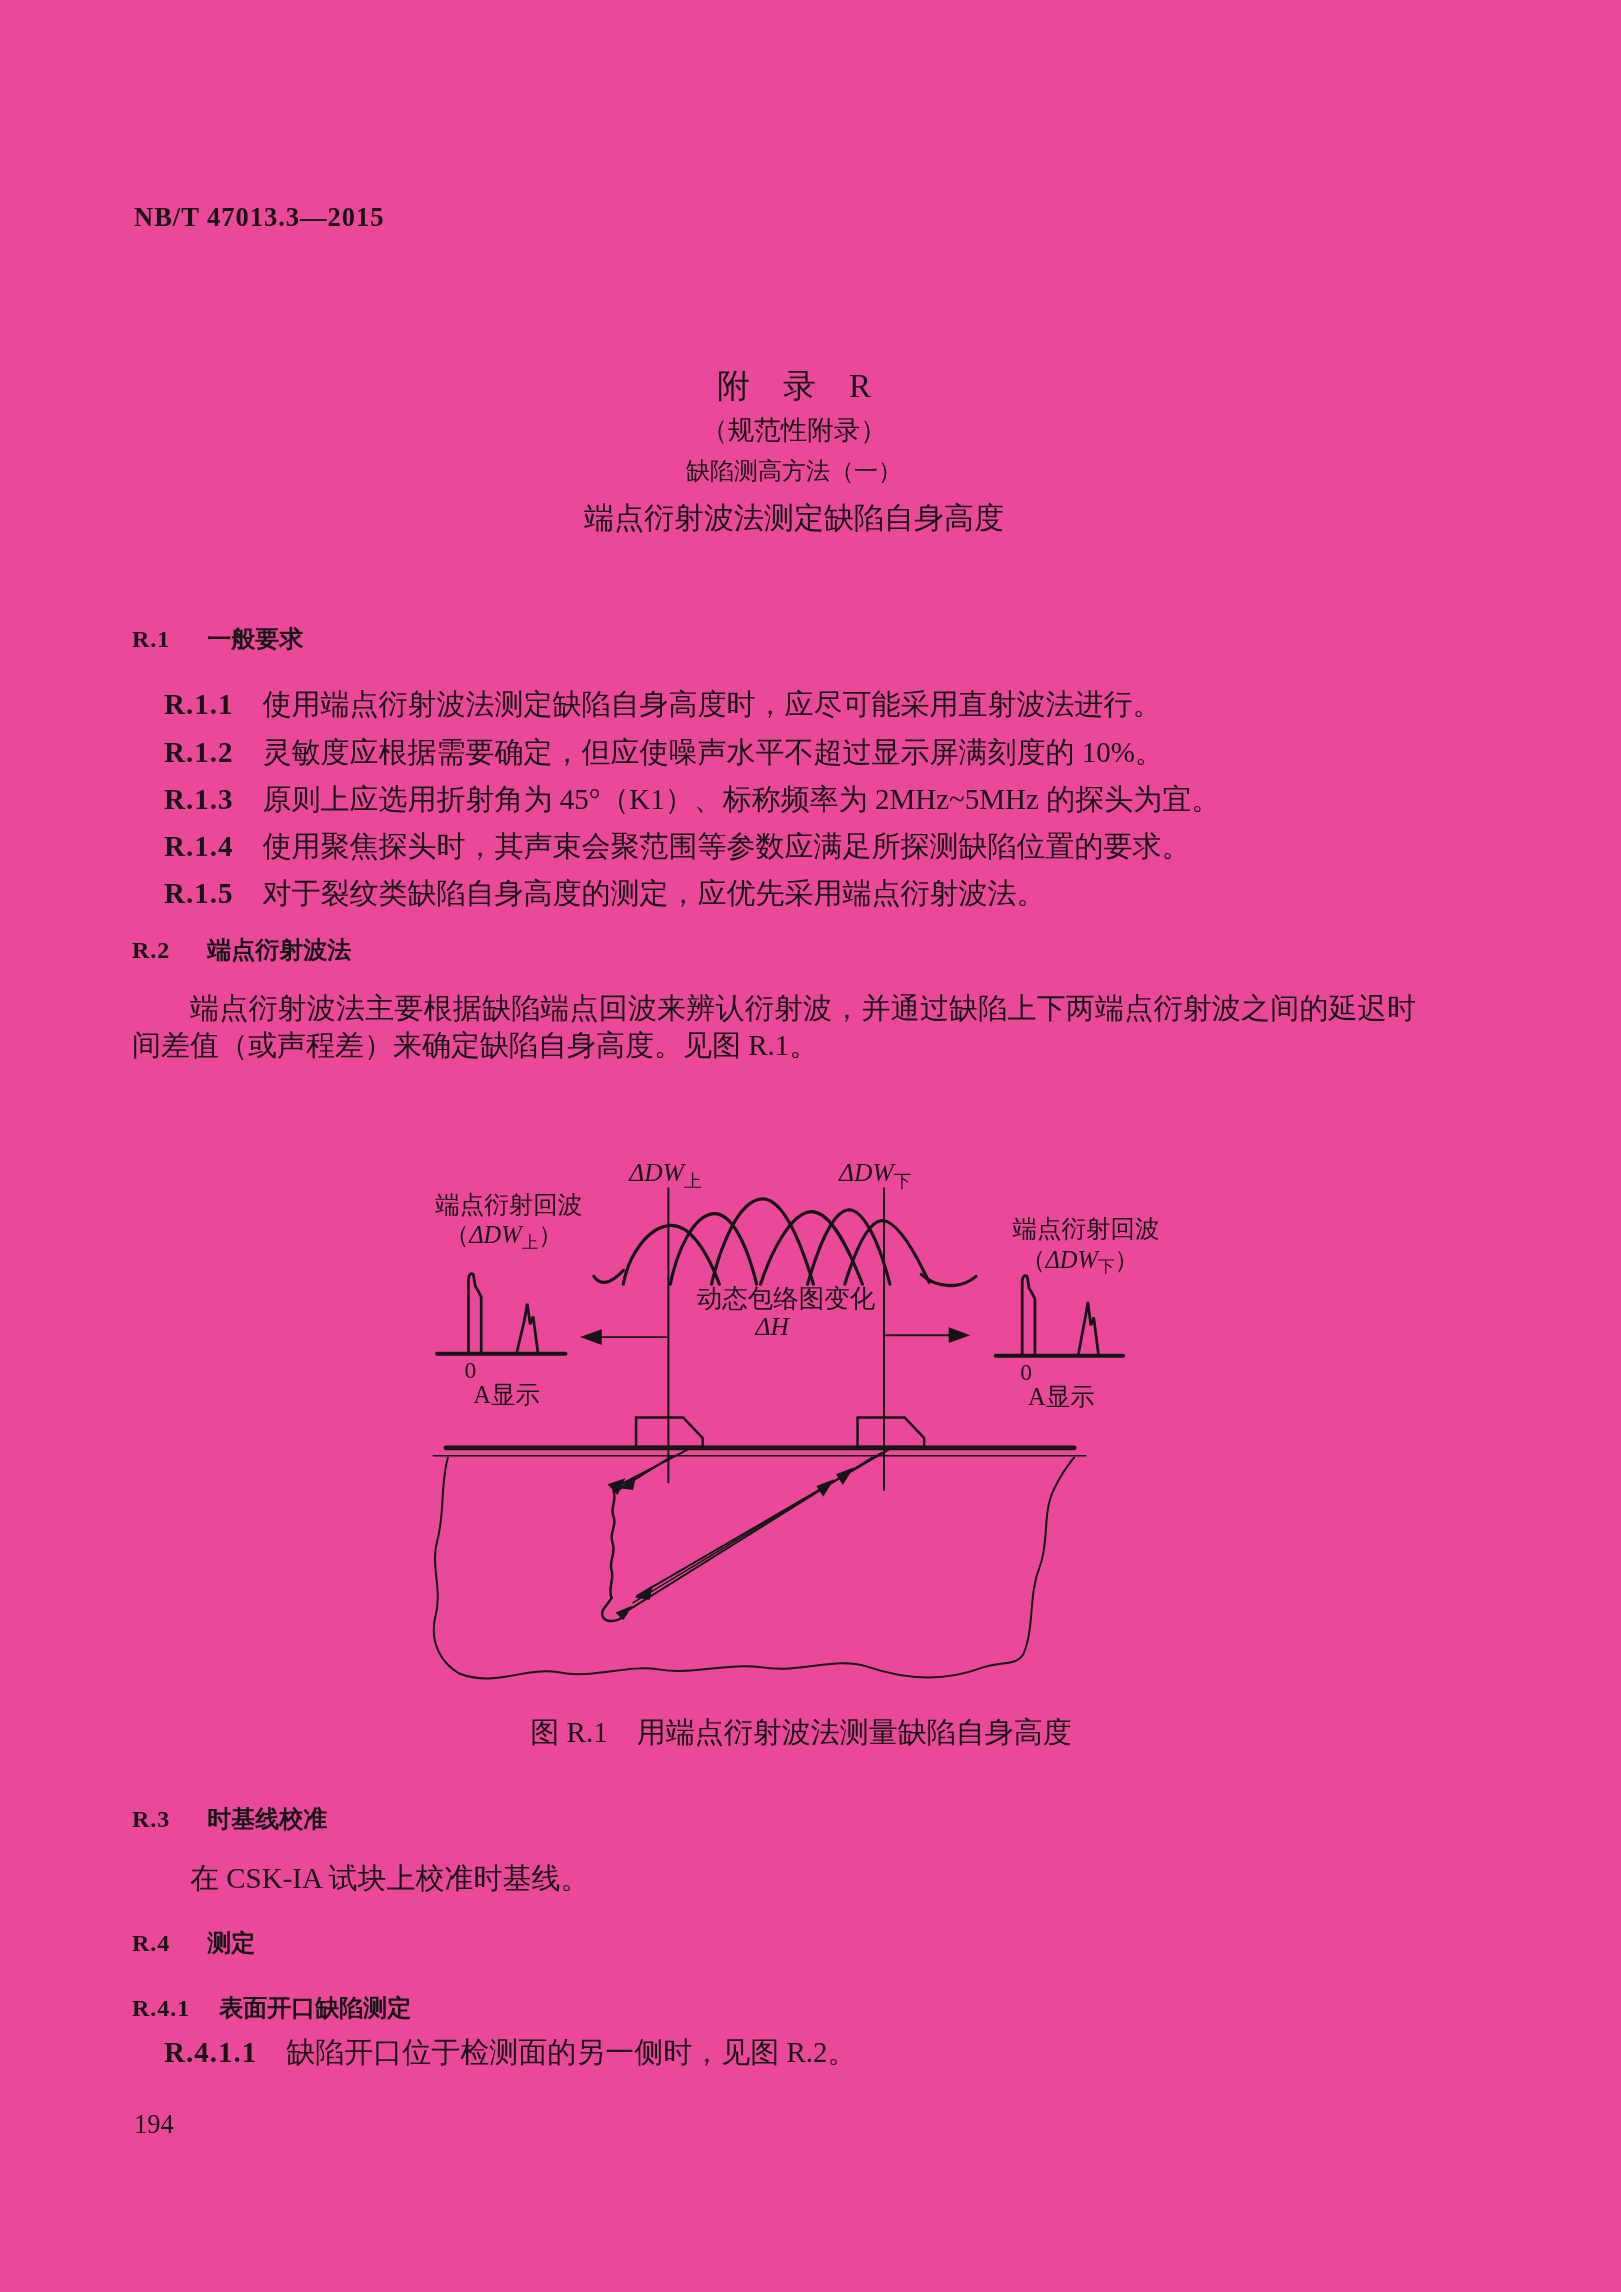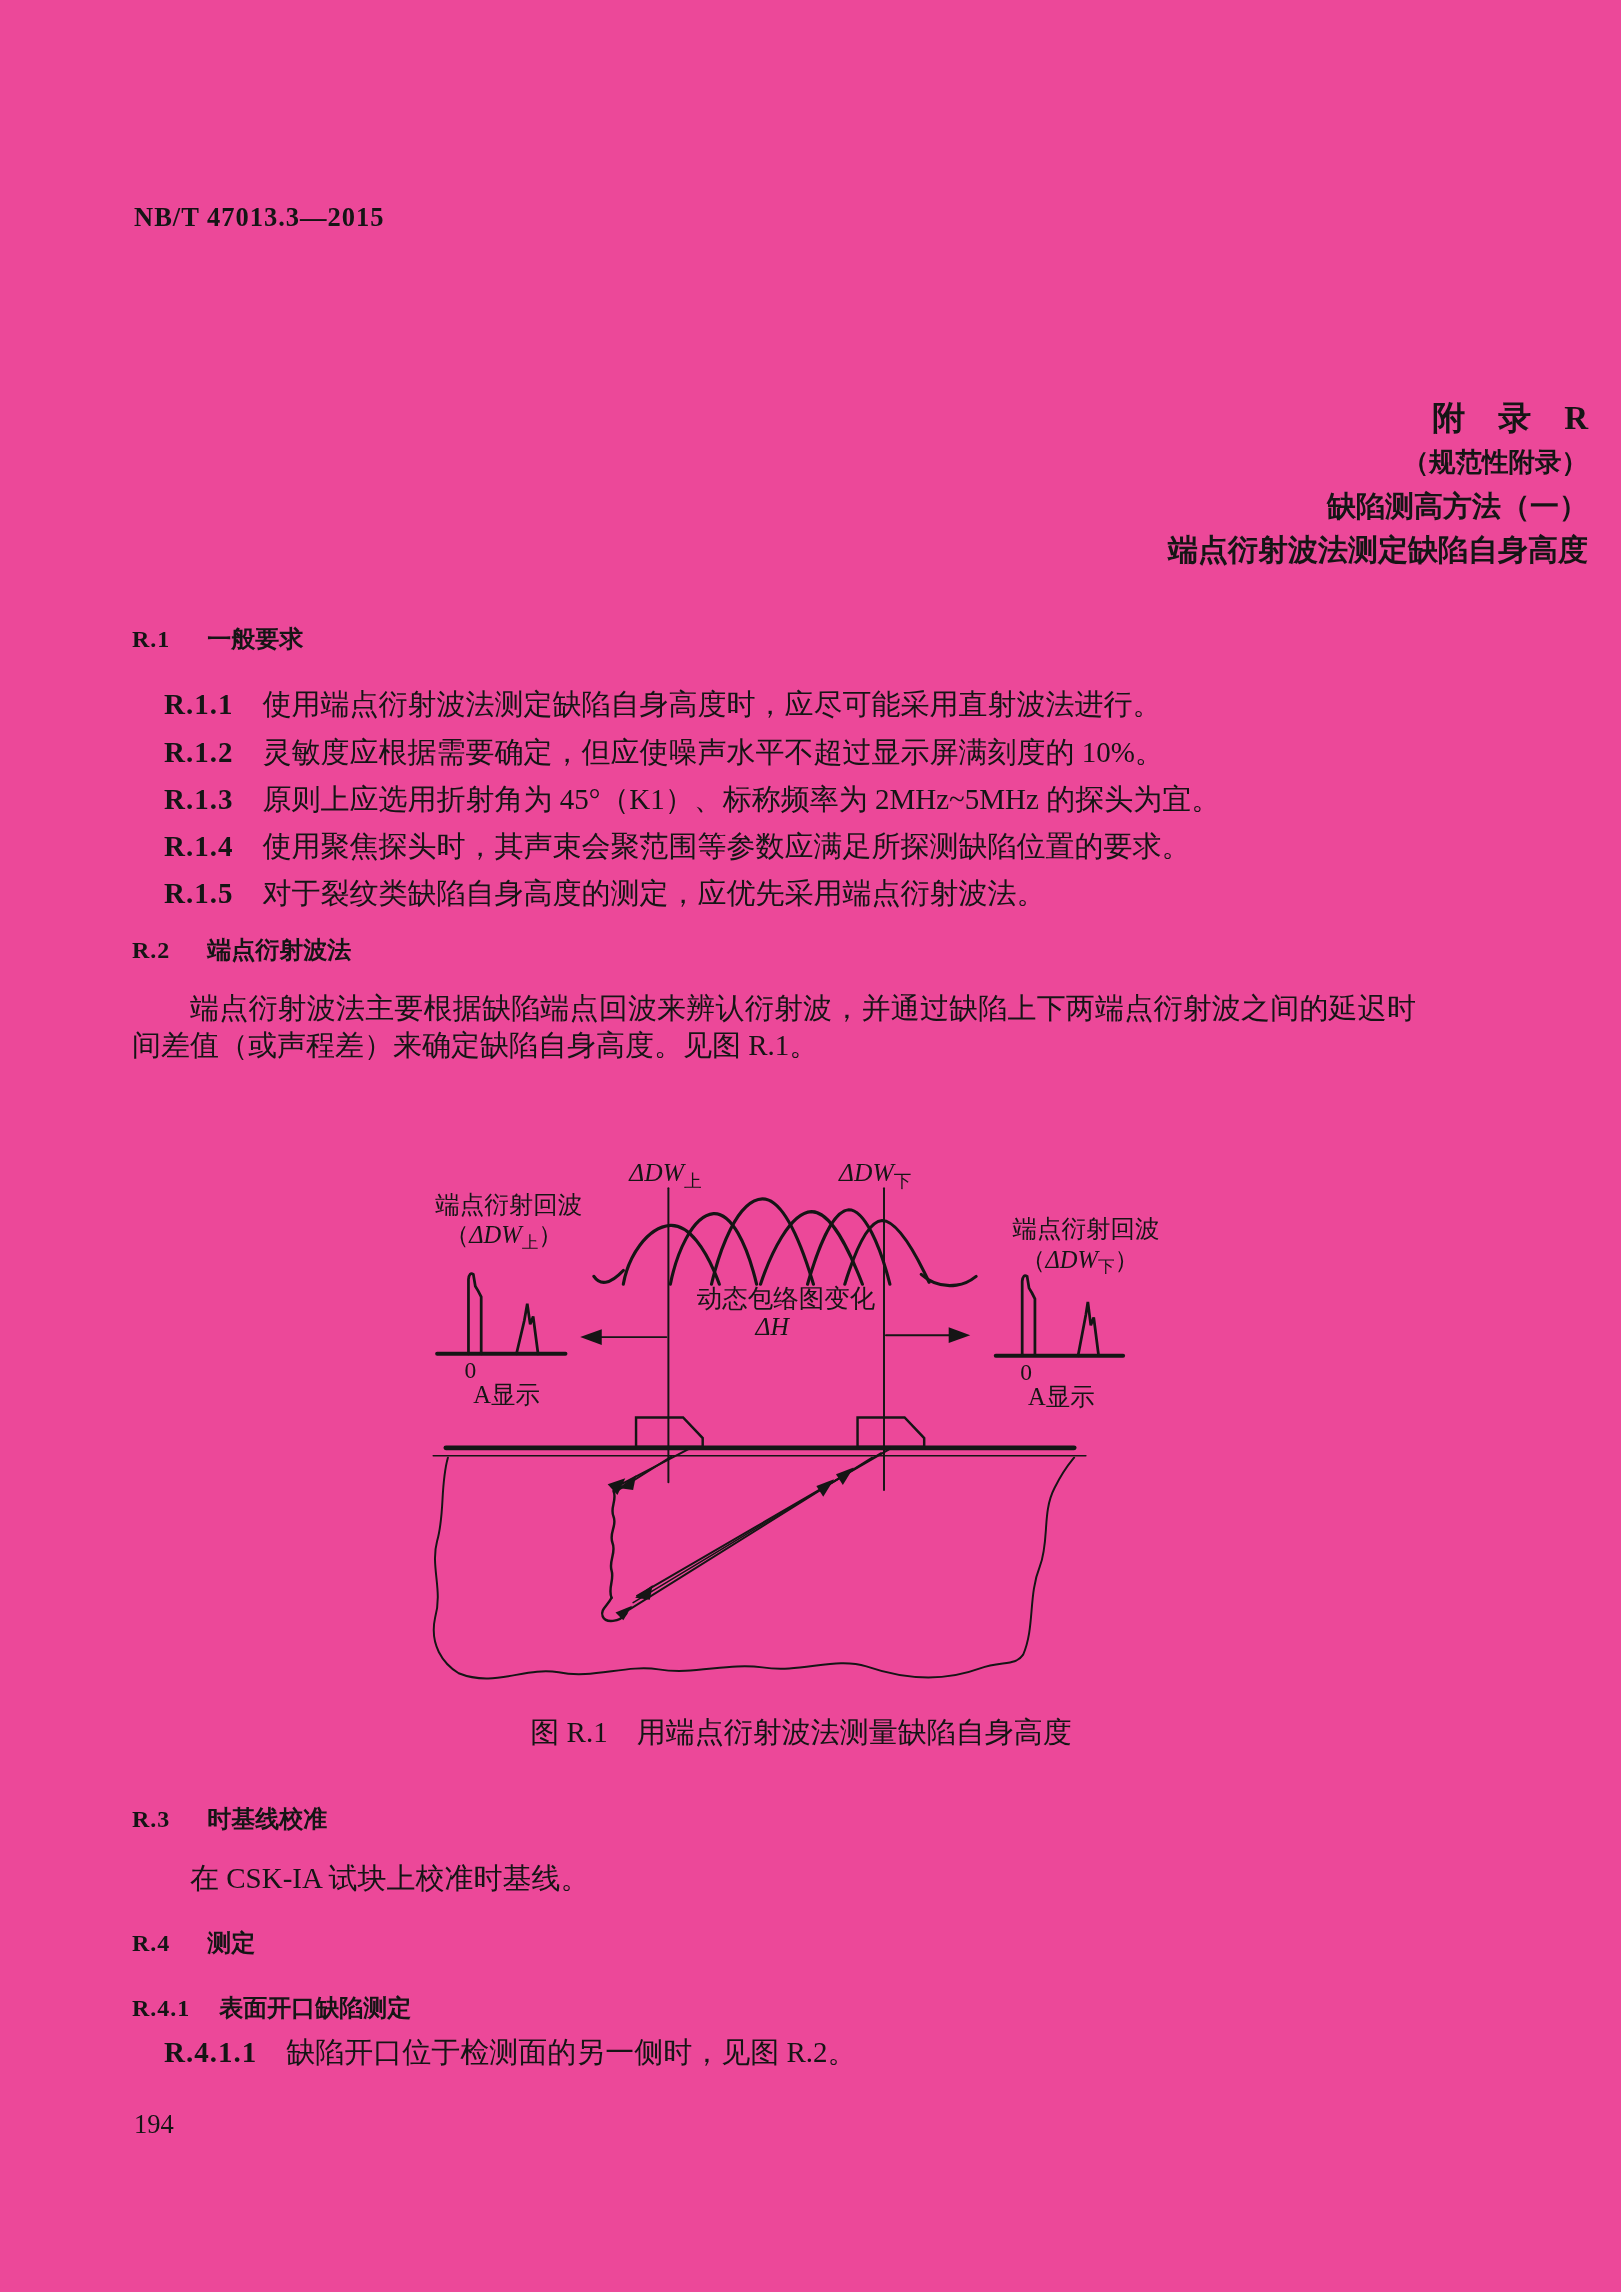--- a/index.html
+++ b/index.html
@@ -1,23 +1,23 @@
 <!DOCTYPE html>
 <html><head>
 <meta charset="utf-8">
 <style>
   html,body{margin:0;padding:0;background:#dededd;}
   .page{position:relative;width:1621px;height:2293px;background:#ec4899;
         font-family:"Liberation Serif","DejaVu Serif",serif;color:#151515;overflow:hidden;}
   .abs{position:absolute;}
   .hdr{left:134px;top:202px;font-size:26.5px;font-weight:bold;letter-spacing:1px;}
-  .tline{left:0;width:1588px;text-align:right;font-weight:bold;margin-top:32px;}
+  .tline{left:0;width:1588px;text-align:center;font-weight:normal;}
   .t1{top:364px;font-size:33px;}
   .t2{top:412px;font-size:26.5px;}
-  .t3{top:455px;font-size:29px;}
+  .t3{top:455px;font-size:24px;}
   .t4{top:498px;font-size:30px;}
   .heading{left:132px;font-size:24px;font-weight:bold;white-space:nowrap;}
   .clause{left:132px;font-size:29px;white-space:nowrap;margin-left:32px;}
   .num{font-weight:bold;letter-spacing:1px;margin-right:29px;}
   .hnum{font-weight:bold;letter-spacing:1px;margin-right:37px;}
   .para{left:132px;width:1284px;font-size:29px;line-height:37px;
         text-align:justify;text-indent:2em;}
   .single{left:132px;font-size:29px;text-indent:2em;white-space:nowrap;}
   .caption{left:0;width:1602px;top:1713px;text-align:center;font-weight:normal;font-size:29px;}
   .pagenum{left:134px;top:2109px;font-size:26.5px;}

